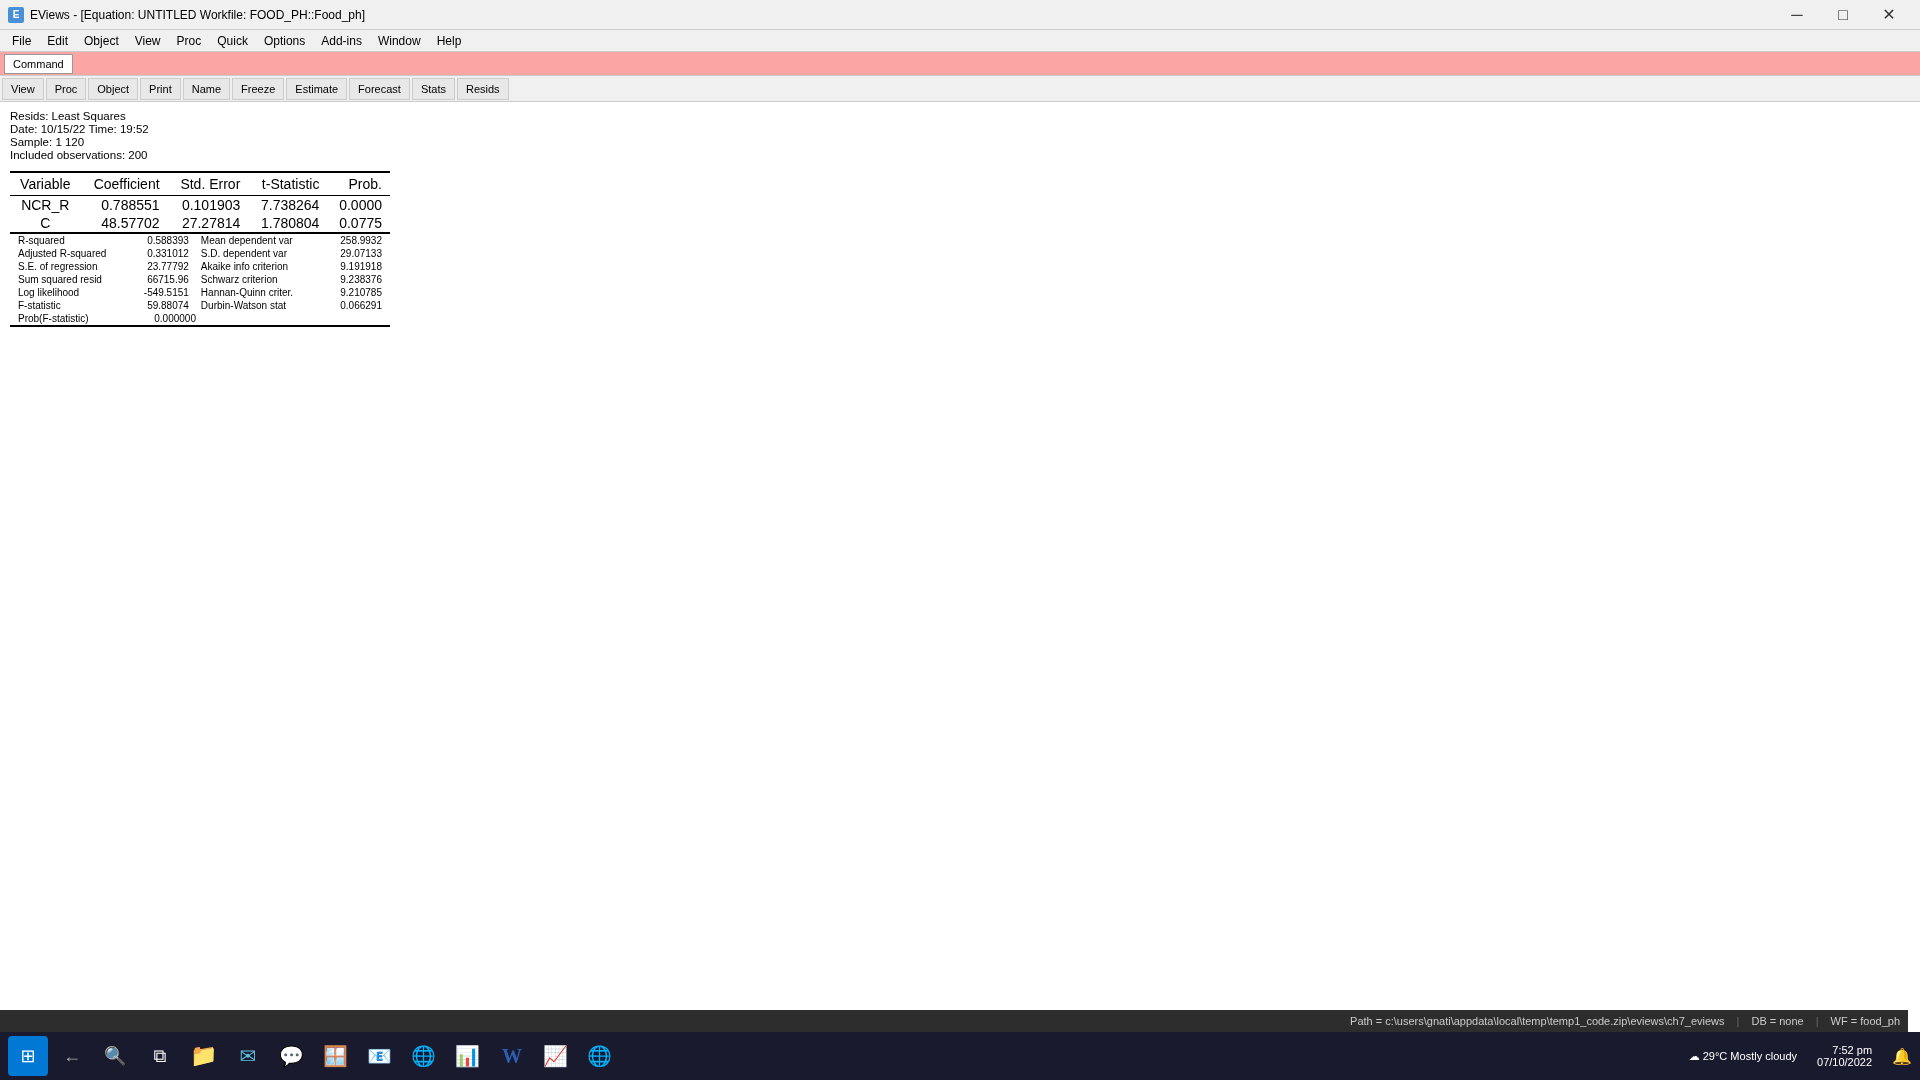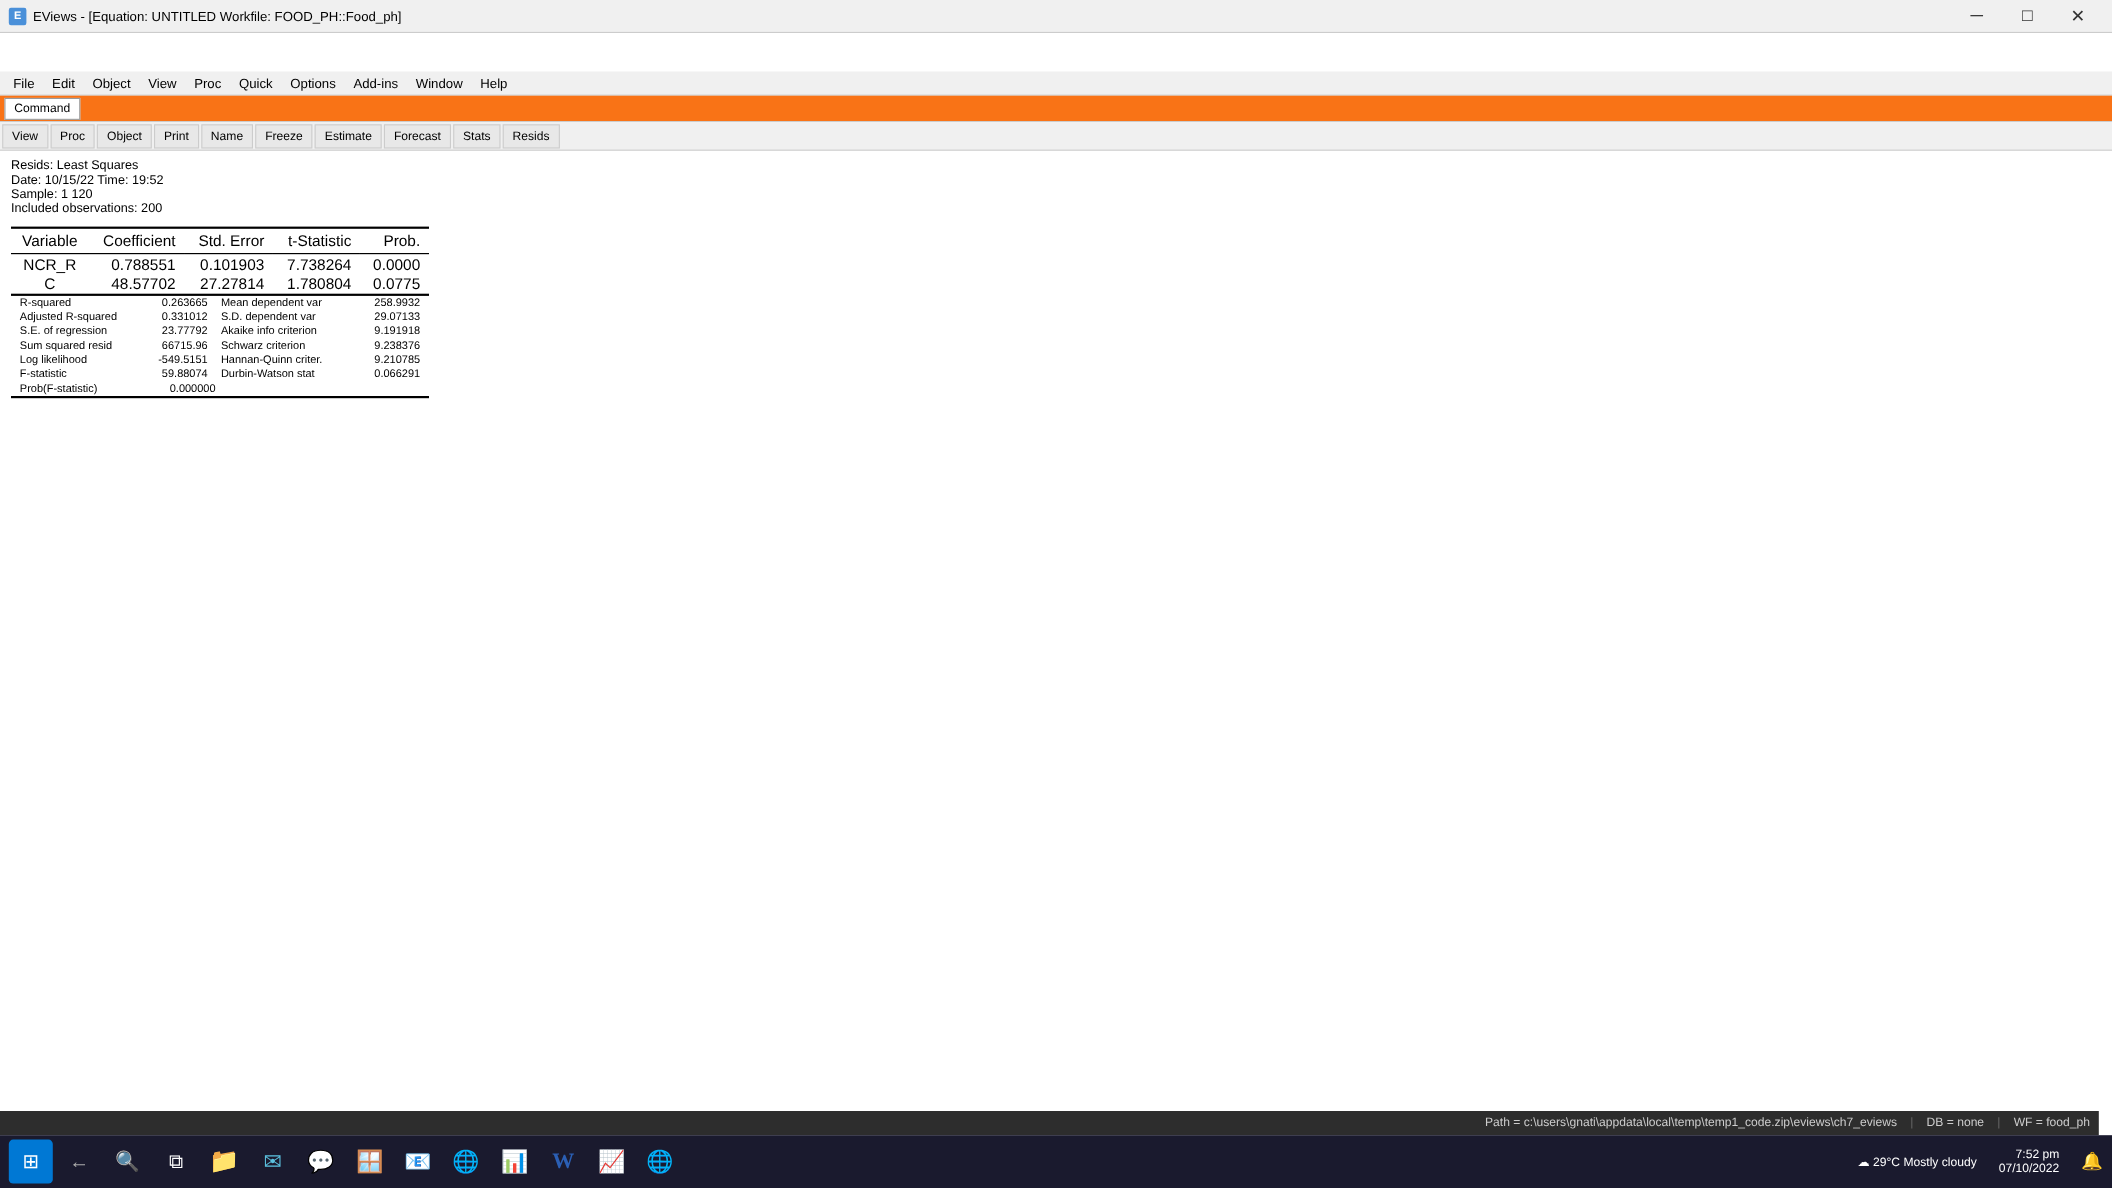--- a/index.html
+++ b/index.html
@@ -26,32 +26,31 @@
     }
 
     
     #menu-bar {
       background: #f0f0f0;
       height: 22px;
       display: flex;
       align-items: center;
       padding: 0 4px;
       border-bottom: 1px solid #ccc;
-      margin-top: 35px;
     }
     .menu-item {
       padding: 2px 8px;
       font-size: 12px;
       cursor: pointer;
       color: #000;
     }
 
     
     #command-bar {
-      background: #f97316;
+      background: #fca5a5;
       height: 24px;
       display: flex;
       align-items: center;
       padding: 0 4px;
       border-bottom: 1px solid #ccc;
     }
     #command-btn {
       background: #fff;
       border: 1px solid #999;
       padding: 1px 8px;
@@ -282,21 +281,21 @@
               <td>0.0775</td>
             </tr>
           </tbody>
       </table>
     </div>
 
     <div id="stats-section">
       <div id="stats-rows-container">
           <div class="stats-row">
             <span class="stats-cell-left">R-squared</span>
-            <span class="stats-cell-left-val">0.263665</span>
+            <span class="stats-cell-left-val">0.588393</span>
             <span class="stats-cell-right-label">Mean dependent var</span>
             <span class="stats-cell-right-val">258.9932</span>
           </div>
           <div class="stats-row">
             <span class="stats-cell-left">Adjusted R-squared</span>
             <span class="stats-cell-left-val">0.331012</span>
             <span class="stats-cell-right-label">S.D. dependent var</span>
             <span class="stats-cell-right-val">29.07133</span>
           </div>
           <div class="stats-row">

